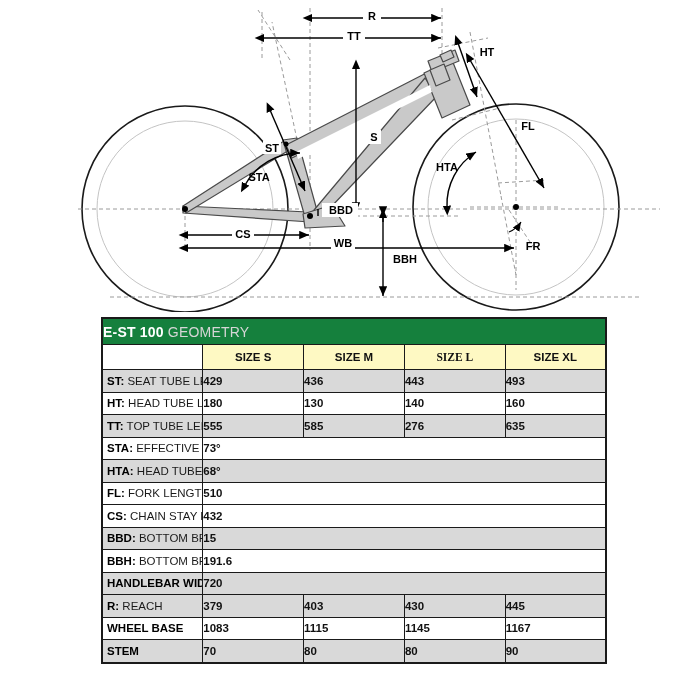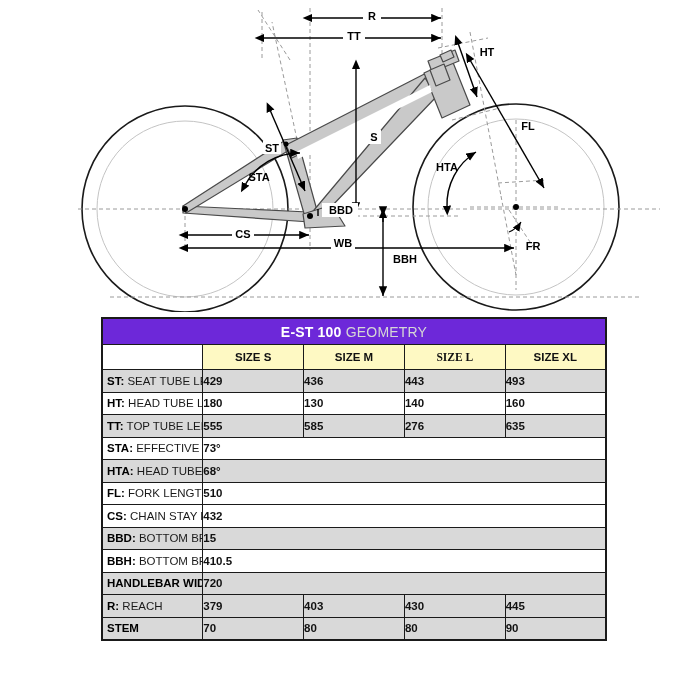--- a/index.html
+++ b/index.html
@@ -46,22 +46,21 @@
   }
   table.geom td, table.geom th {
     border: 1px solid #1a1a1a;
     padding: 0;
     height: 21.5px;
     font-size: 11.5px;
     color: #111111;
     font-family: "Liberation Sans", sans-serif;
   }
   .title-bar {
-    background: #6d28d9;
-    text-align: center;
+    background: #15803d;
     height: 25px !important;
     border: 1px solid #1a1a1a;
   }
   .title-bar .t-strong {
     color: #ffffff;
     font-weight: bold;
     font-size: 14px;
     letter-spacing: 0.2px;
   }
   .title-bar .t-light {
@@ -319,33 +318,40 @@
         <tr class="plain">
           <td class="lbl"><span class="code">CS:</span> <span class="desc">CHAIN STAY LENGTH (HORIZONTAL)</span></td>
           <td class="val" colspan="4">432</td>
         </tr>
         <tr class="shade">
           <td class="lbl"><span class="code">BBD:</span> <span class="desc">BOTTOM BRAKET DROP</span></td>
           <td class="val" colspan="4">15</td>
         </tr>
         <tr class="plain">
           <td class="lbl"><span class="code">BBH:</span> <span class="desc">BOTTOM BRAKET HEIGHT</span></td>
-          <td class="val" colspan="4">410.5</td>
+          <td class="val" colspan="4">191.6</td>
         </tr>
         <tr class="shade">
           <td class="lbl"><span class="solo">HANDLEBAR WIDTH</span></td>
           <td class="val" colspan="4">720</td>
         </tr>
         <tr class="shade">
           <td class="lbl"><span class="code">R:</span> <span class="desc">REACH</span></td>
           <td class="val">379</td>
           <td class="val">403</td>
           <td class="val">430</td>
           <td class="val">445</td>
         </tr>
+        <tr class="plain">
+          <td class="lbl"><span class="solo">WHEEL BASE</span></td>
+          <td class="val">1083</td>
+          <td class="val">1115</td>
+          <td class="val">1145</td>
+          <td class="val">1167</td>
+        </tr>
         <tr class="shade">
           <td class="lbl"><span class="solo">STEM</span></td>
           <td class="val">70</td>
           <td class="val">80</td>
           <td class="val">80</td>
           <td class="val">90</td>
         </tr>
       </tbody>
   </table>
 </div>

